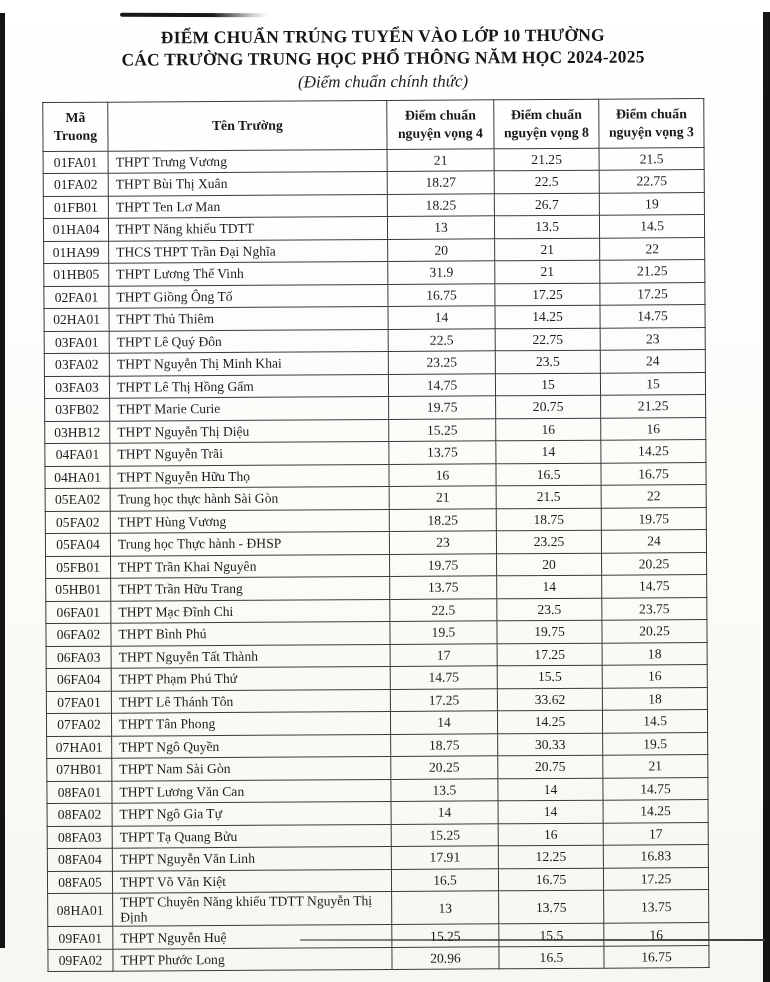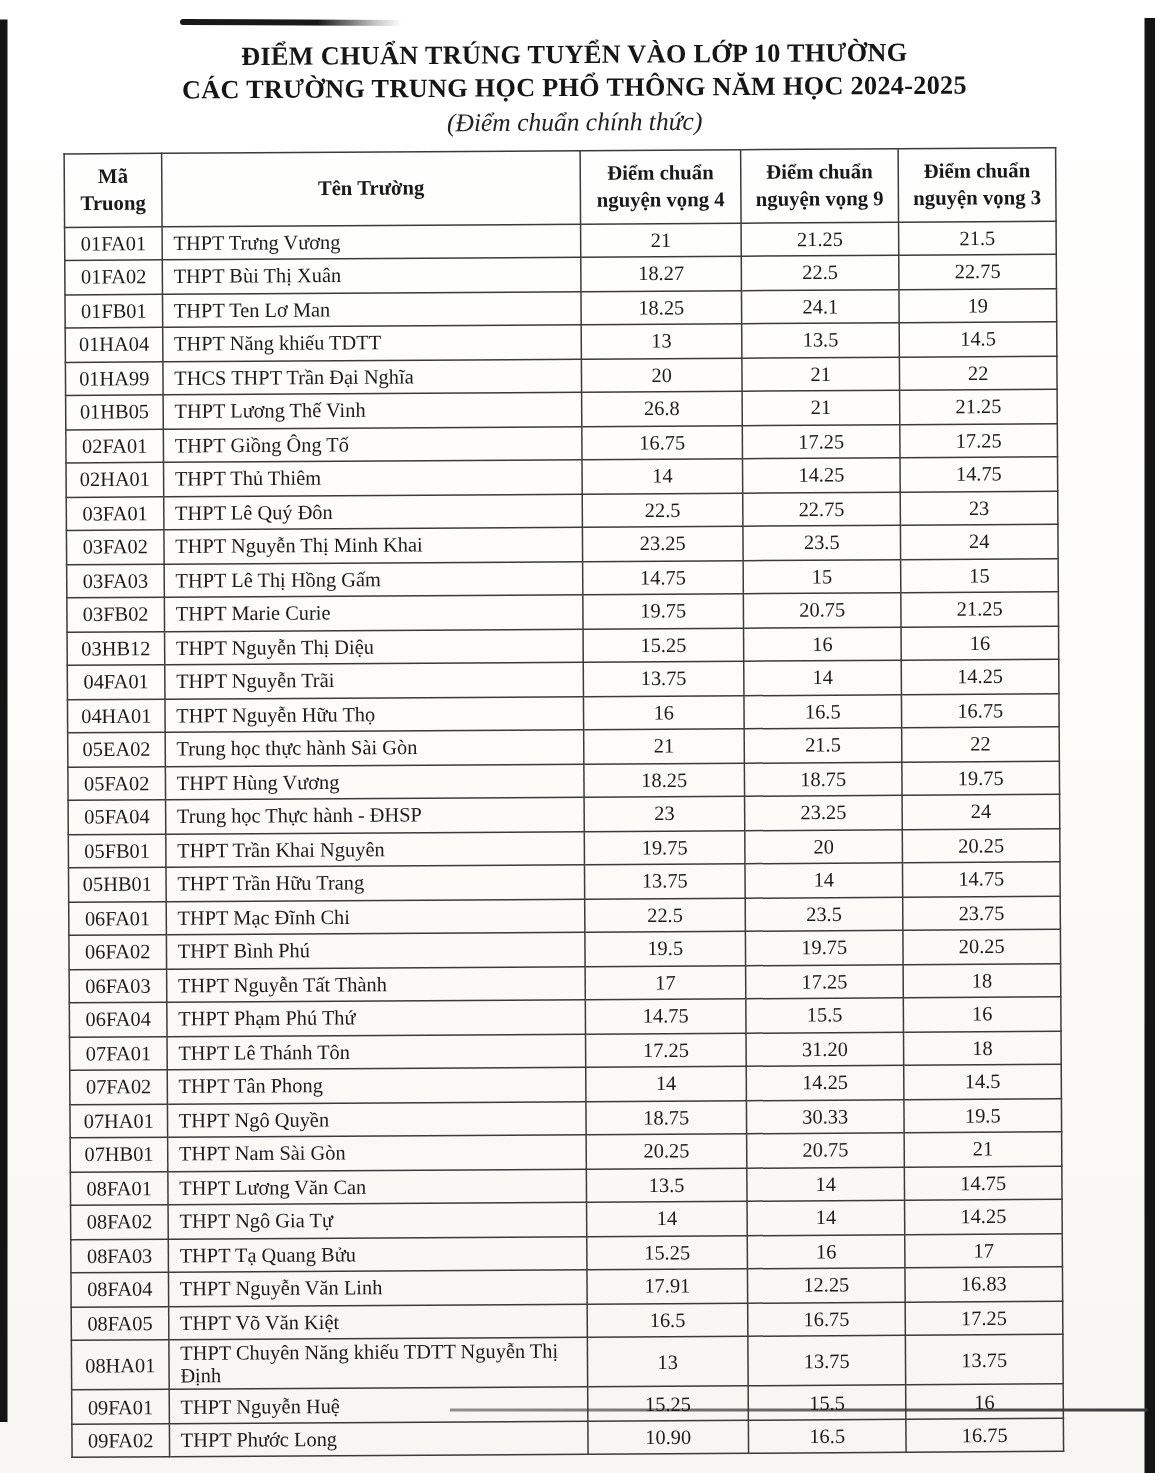--- a/index.html
+++ b/index.html
@@ -116,21 +116,21 @@
       <col style="width:279px">
       <col style="width:107px">
       <col style="width:105px">
       <col style="width:105px">
     </colgroup>
     <thead>
       <tr>
         <th>Mã Truong</th>
         <th>Tên Trường</th>
         <th>Điểm chuẩn nguyện vọng 4</th>
-        <th>Điểm chuẩn nguyện vọng 9</th>
+        <th>Điểm chuẩn nguyện vọng 8</th>
         <th>Điểm chuẩn nguyện vọng 3</th>
       </tr>
     </thead>
     <tbody>
         <tr>
           <td>01FA01</td>
           <td class="school-name">THPT Trưng Vương</td>
           <td>21</td>
           <td>21.25</td>
           <td>21.5</td>
@@ -139,41 +139,41 @@
           <td>01FA02</td>
           <td class="school-name">THPT Bùi Thị Xuân</td>
           <td>18.27</td>
           <td>22.5</td>
           <td>22.75</td>
         </tr>
         <tr>
           <td>01FB01</td>
           <td class="school-name">THPT Ten Lơ Man</td>
           <td>18.25</td>
-          <td>24.1</td>
+          <td>26.7</td>
           <td>19</td>
         </tr>
         <tr>
           <td>01HA04</td>
           <td class="school-name">THPT Năng khiếu TDTT</td>
           <td>13</td>
           <td>13.5</td>
           <td>14.5</td>
         </tr>
         <tr>
           <td>01HA99</td>
           <td class="school-name">THCS THPT Trần Đại Nghĩa</td>
           <td>20</td>
           <td>21</td>
           <td>22</td>
         </tr>
         <tr>
           <td>01HB05</td>
           <td class="school-name">THPT Lương Thế Vinh</td>
-          <td>26.8</td>
+          <td>31.9</td>
           <td>21</td>
           <td>21.25</td>
         </tr>
         <tr>
           <td>02FA01</td>
           <td class="school-name">THPT Giồng Ông Tố</td>
           <td>16.75</td>
           <td>17.25</td>
           <td>17.25</td>
         </tr>
@@ -293,21 +293,21 @@
           <td>06FA04</td>
           <td class="school-name">THPT Phạm Phú Thứ</td>
           <td>14.75</td>
           <td>15.5</td>
           <td>16</td>
         </tr>
         <tr>
           <td>07FA01</td>
           <td class="school-name">THPT Lê Thánh Tôn</td>
           <td>17.25</td>
-          <td>31.20</td>
+          <td>33.62</td>
           <td>18</td>
         </tr>
         <tr>
           <td>07FA02</td>
           <td class="school-name">THPT Tân Phong</td>
           <td>14</td>
           <td>14.25</td>
           <td>14.5</td>
         </tr>
         <tr>
@@ -369,19 +369,19 @@
         <tr>
           <td>09FA01</td>
           <td class="school-name">THPT Nguyễn Huệ</td>
           <td>15.25</td>
           <td>15.5</td>
           <td>16</td>
         </tr>
         <tr>
           <td>09FA02</td>
           <td class="school-name">THPT Phước Long</td>
-          <td>10.90</td>
+          <td>20.96</td>
           <td>16.5</td>
           <td>16.75</td>
         </tr>
       </tbody>
   </table>
 </div>
 
 </body></html>

